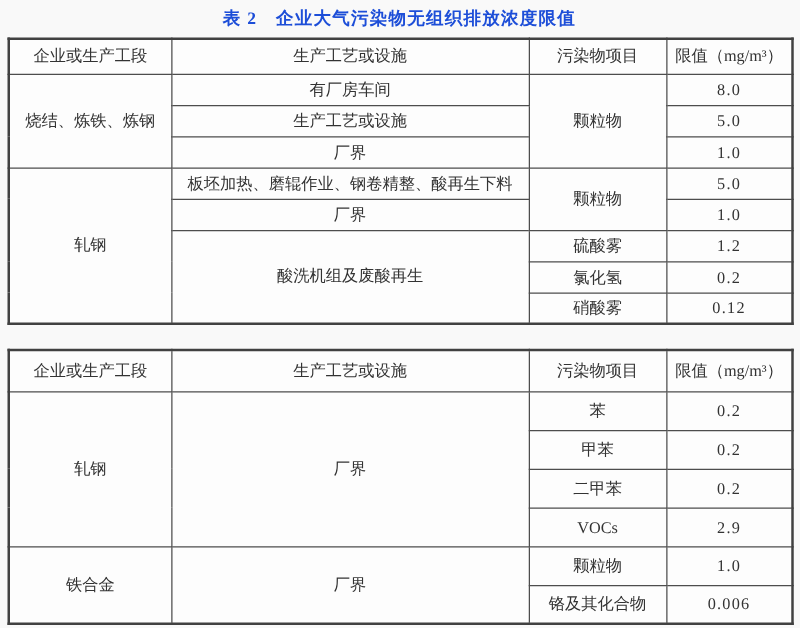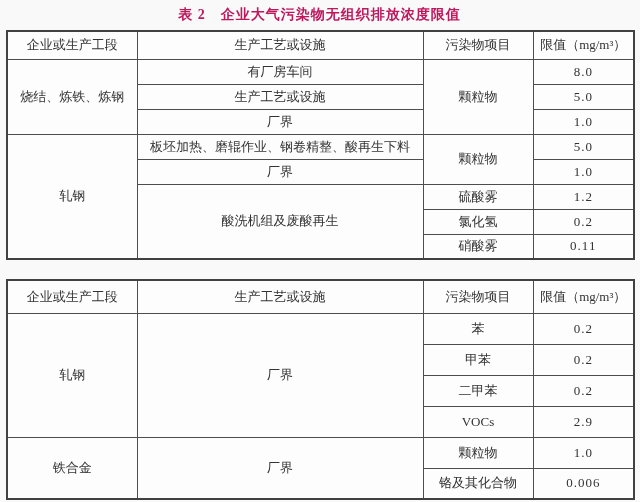--- a/index.html
+++ b/index.html
@@ -15,21 +15,21 @@
     overflow: hidden;
   }
   .doc-title {
     width: 639px;
     height: 22px;
     padding-top: 6px;
     text-align: center;
     font-size: 14px;
     font-weight: bold;
     letter-spacing: 1px;
-    color: #be185d;
+    color: #1d4ed8;
   }
   table.limits {
     border-collapse: collapse;
     table-layout: fixed;
     width: 628px;
     margin-left: 6px;
     background: #fdfdfd;
     border: 2px solid #414141;
   }
   table.limits td, table.limits th {
@@ -102,21 +102,21 @@
       <td rowspan="3">酸洗机组及废酸再生</td>
       <td>硫酸雾</td>
       <td class="num">1.2</td>
     </tr>
     <tr class="r">
       <td>氯化氢</td>
       <td class="num">0.2</td>
     </tr>
     <tr class="r">
       <td>硝酸雾</td>
-      <td class="num">0.11</td>
+      <td class="num">0.12</td>
     </tr>
   </tbody>
 </table>
 
 <table class="limits" id="table-2">
   <colgroup>
     <col class="c-enterprise">
       <col class="c-process">
       <col class="c-pollutant">
       <col class="c-limit">

